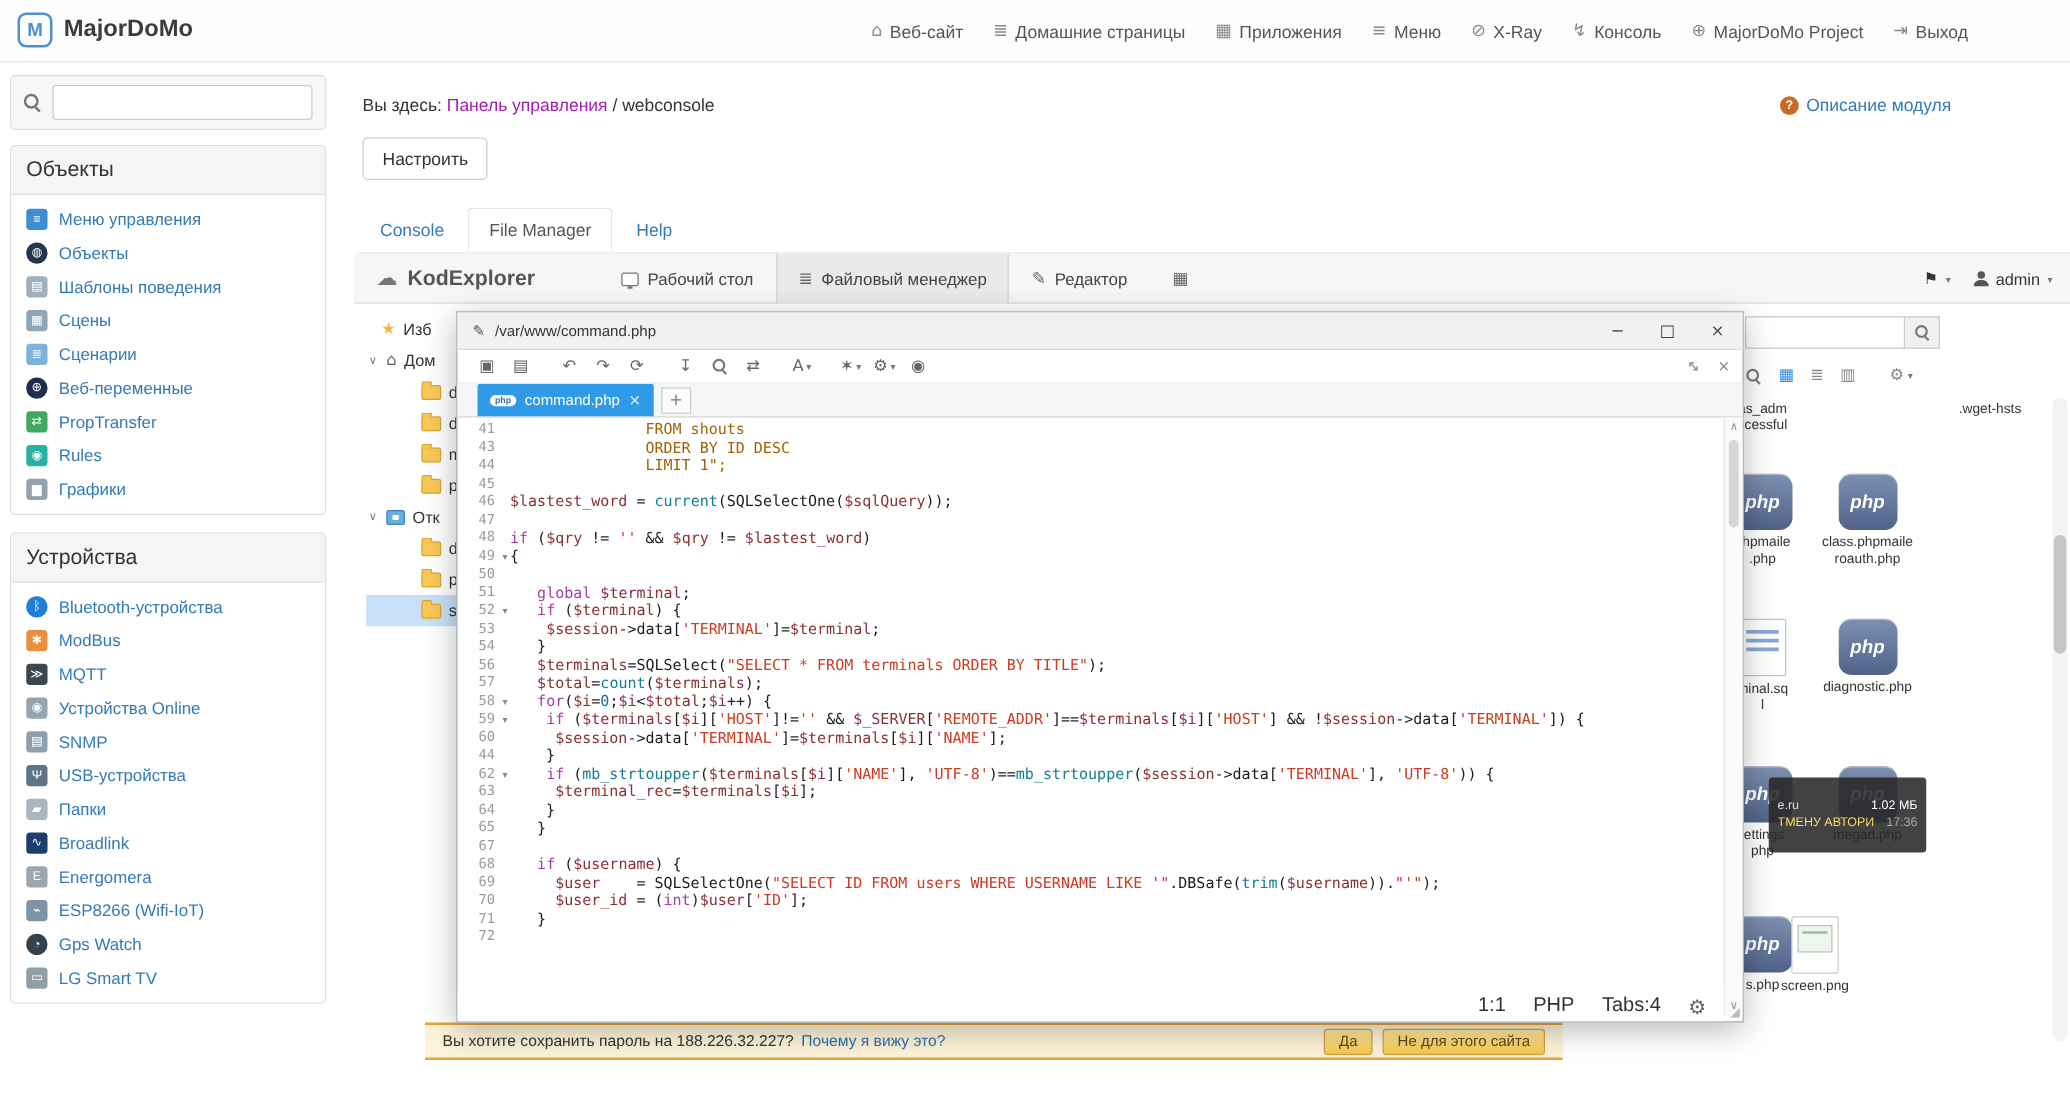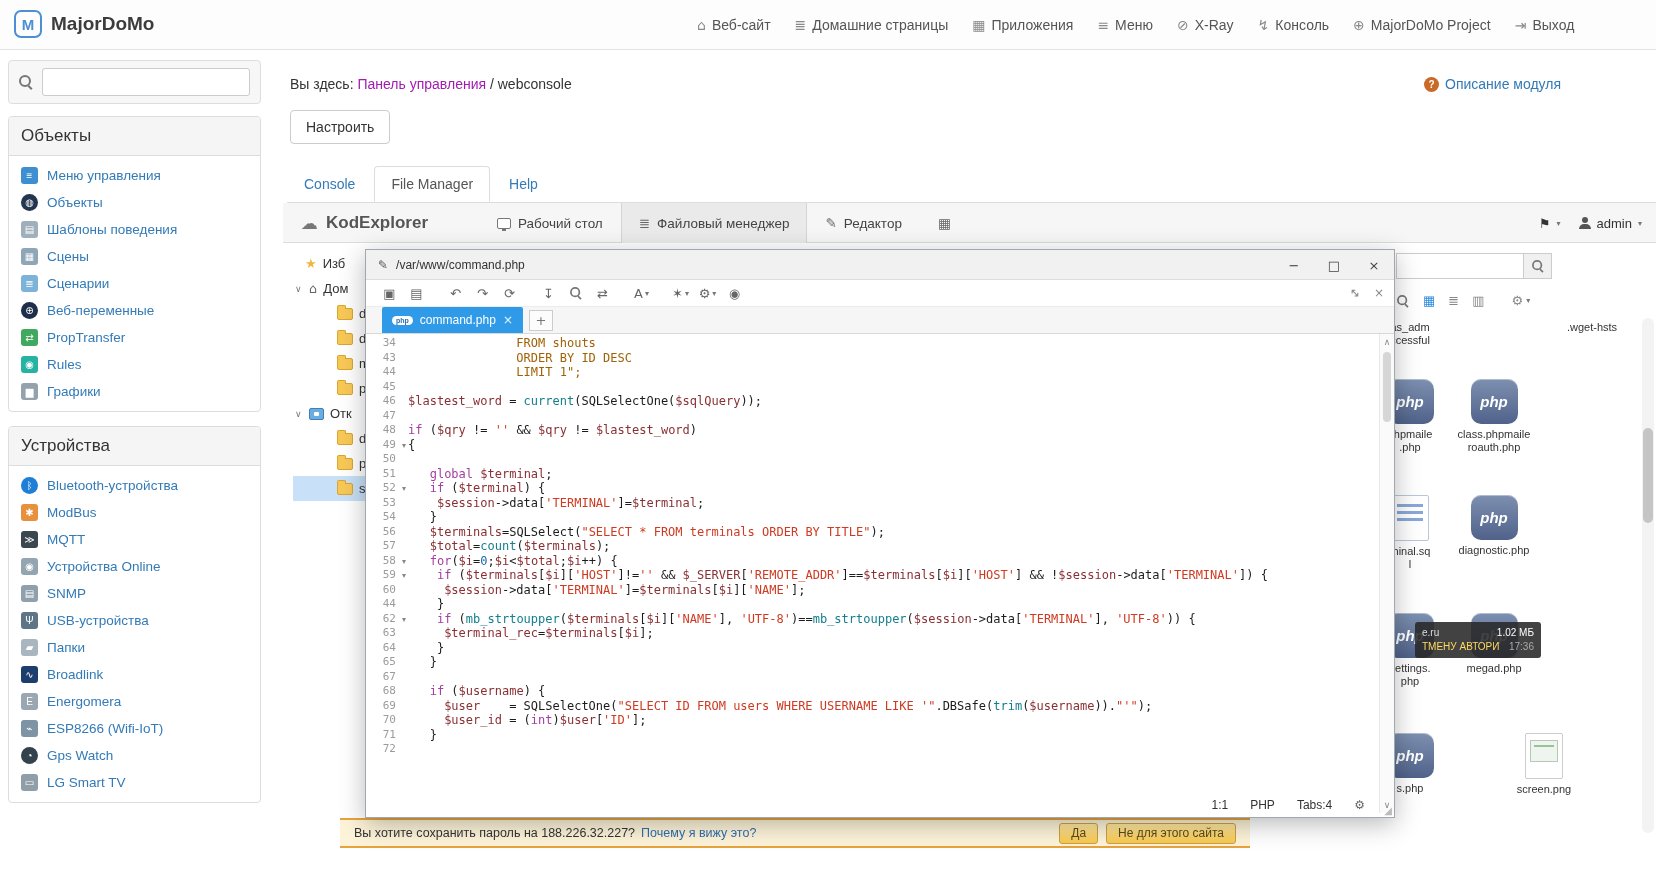--- a/index.html
+++ b/index.html
@@ -92,21 +92,21 @@
 .fi-sql i{display:block;height:3px;background:#89a8d8;margin-bottom:4px}
 .fi-png{width:38px;height:46px;background:#fff;border:1px solid #ccc;border-radius:2px;padding-top:6px}
 .fi-png i{display:block;width:28px;height:22px;margin:0 auto;background:#eef4ee;border:1px solid #b8c8b8}
 .fi-png i::before{content:"";display:block;margin:4px 3px 0;height:2px;background:#9cbf9c}
 
 
 .kx-scroll{position:absolute;right:2px;top:115px;width:12px;height:515px;background:#f3f3f3;border-radius:6px}
 .kx-thumb{position:absolute;left:1px;top:110px;width:10px;height:95px;background:#c5c5c5;border-radius:5px}
 
 
-.kx-tip{position:absolute;left:1132px;top:419px;width:126px;padding:4px 7px;background:rgba(40,40,40,.88);border-radius:3px;color:#ddd;font-size:10px;z-index:5}
+.kx-tip{position:absolute;left:1132px;top:419px;width:126px;padding:16px 7px;background:rgba(40,40,40,.88);border-radius:3px;color:#ddd;font-size:10px;z-index:5}
 .tip-row{display:flex;justify-content:space-between;gap:8px;line-height:14px;white-space:nowrap;overflow:hidden}
 .tip-b{color:#fff}.tip-c{color:#ffd95e}.tip-d{color:#aaa}
 
 
 .dlg{position:absolute;left:365px;top:249px;width:1030px;height:569px;background:#fff;border:1px solid #9fa8b0;box-shadow:0 6px 24px rgba(0,0,0,.28);z-index:50}
 .dlg-title{height:30px;background:#f1f1f1;border-bottom:1px solid #dcdcdc;position:relative;display:flex;align-items:center;padding-left:12px;gap:8px;font-size:12px;color:#333}
 .win-controls{position:absolute;right:0;top:0;height:30px;display:flex}
 .win-btn{width:40px;height:30px;display:grid;place-items:center;font-size:13px;color:#444;cursor:pointer}
 .dlg-toolbar{height:27px;border-bottom:1px solid #ececec;display:flex;align-items:center;padding:0 10px;position:relative}
 .tb-i{width:27px;text-align:center;color:#666;font-size:13px;cursor:pointer;display:inline-flex;justify-content:center;align-items:center;gap:2px}
@@ -123,21 +123,21 @@
 .cm-line{display:flex;height:14.5px;line-height:14.5px;font-size:12px}
 .cm-g{flex:0 0 42px;text-align:right;padding-right:12px;color:#9b9b9b;font-size:11px;position:relative}
 .fmark{position:absolute;right:2px;top:1px;font-size:8px;color:#888}
 .cm-c{white-space:pre;color:#1c1c1c}
 .cm-line.sql .cm-c,.cm-line.sql .cm-c span{color:#a16207}
 .tk-kw{color:#a33ea3}.tk-str{color:#cf3a21}.tk-var{color:#8a3033}.tk-fn{color:#13808e}.tk-num{color:#1a66a8}
 .dlg-scroll{position:absolute;right:0;top:84px;bottom:4px;width:15px;background:#fafafa;border-left:1px solid #e8e8e8}
 .sc-up{position:absolute;top:3px;left:0;width:100%;text-align:center;font-size:9px;color:#888}
 .sc-dn{position:absolute;bottom:3px;left:0;width:100%;text-align:center;font-size:9px;color:#888}
 .dlg-thumb{position:absolute;top:18px;left:3px;width:8px;height:70px;background:#d6d6d6;border-radius:4px}
-.dlg-status{position:absolute;left:0;bottom:0;height:24px;right:15px;display:flex;align-items:center;justify-content:flex-end;gap:22px;padding-right:14px;font-size:12px;color:#333;background:#fff}
+.dlg-status{position:absolute;left:0;bottom:0;height:24px;right:15px;display:flex;align-items:center;justify-content:flex-end;gap:22px;padding-right:14px;font-size:16px;color:#333;background:#fff}
 .grip{position:absolute;right:2px;bottom:1px;font-size:10px;color:#bbb}
 
 
 .pwbar{position:absolute;left:340px;top:818px;width:910px;height:30px;background:#fcf3d8;border-top:2px solid #e8a33d;border-bottom:2px solid #e8a33d;display:flex;align-items:center;padding:0 14px;font-size:12.5px;gap:6px;z-index:40}
 .pwbar a{color:#2f6fb0}
 .pw-btns{margin-left:auto;display:flex;gap:8px}
 .pw-btn{height:21px;padding:0 11px;background:linear-gradient(#ffe8a0,#f7c84e);border:1px solid #cf9f3f;border-radius:3px;font-size:12px;color:#5a4a1a;cursor:pointer;white-space:nowrap}
 </style>
 </head>
 <body>
@@ -448,21 +448,21 @@
             <span>php</span>
           </div>
           <div class="flab">megad.php</div>
         </div>
         <div class="fcell" style="left: 1085px; top: 530px;">
           <div class="fic fi-php">
             <span>php</span>
           </div>
           <div class="flab">s.php</div>
         </div>
-        <div class="fcell" style="left: 1219px; top: 530px;">
+        <div class="fcell" style="left: 1127px; top: 530px;">
           <div class="fic fi-png">
             <i></i>
           </div>
           <div class="flab">screen.png</div>
         </div>
       </div>
 
     <div class="kx-scroll">
       <div class="kx-thumb"></div>
     </div>
@@ -521,21 +521,21 @@
     <div class="dlg-tabs">
       <div class="etab">
         <span class="php-badge">php</span>
         <span>command.php</span>
         <span class="etab-close g">×</span>
       </div>
       <div class="plus-btn g">+</div>
     </div>
     <div class="code" id="cm-lines">
         <div class="cm-line sql">
-          <span class="cm-g">34</span>
+          <span class="cm-g">41</span>
           <span class="cm-c">               FROM shouts</span>
         </div>
         <div class="cm-line sql">
           <span class="cm-g">43</span>
           <span class="cm-c">               ORDER BY ID DESC</span>
         </div>
         <div class="cm-line sql">
           <span class="cm-g">44</span>
           <span class="cm-c">               LIMIT <span class="tk-num">1</span>";</span>
         </div>

